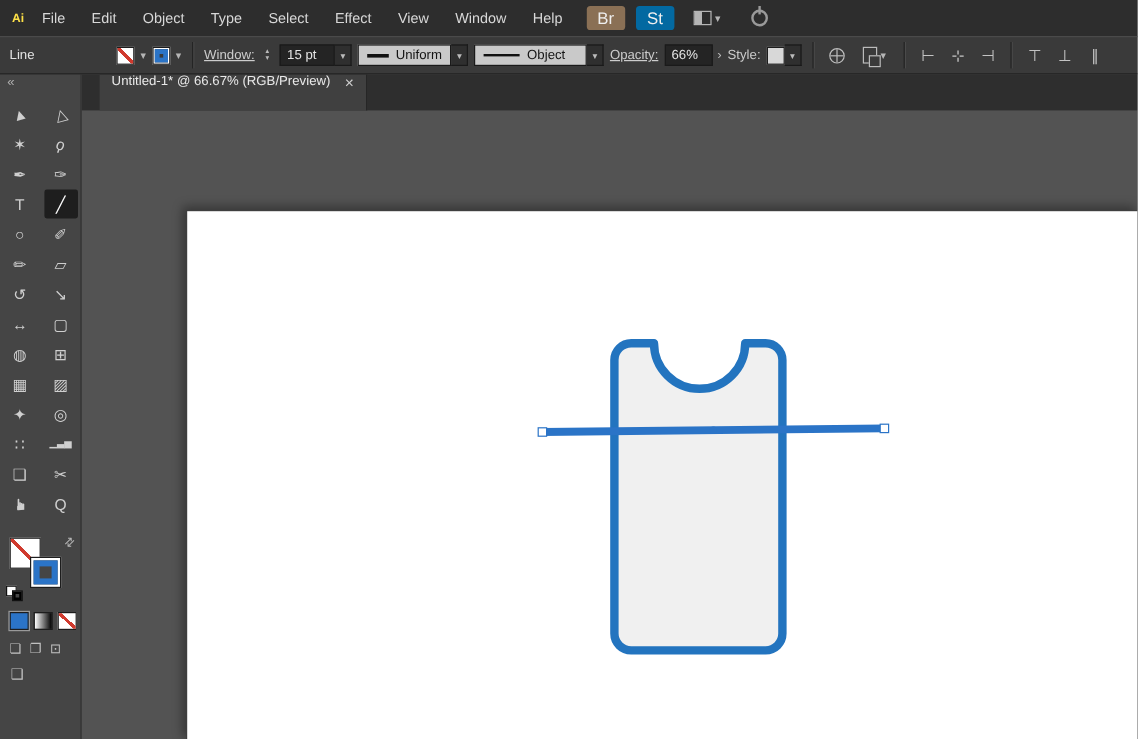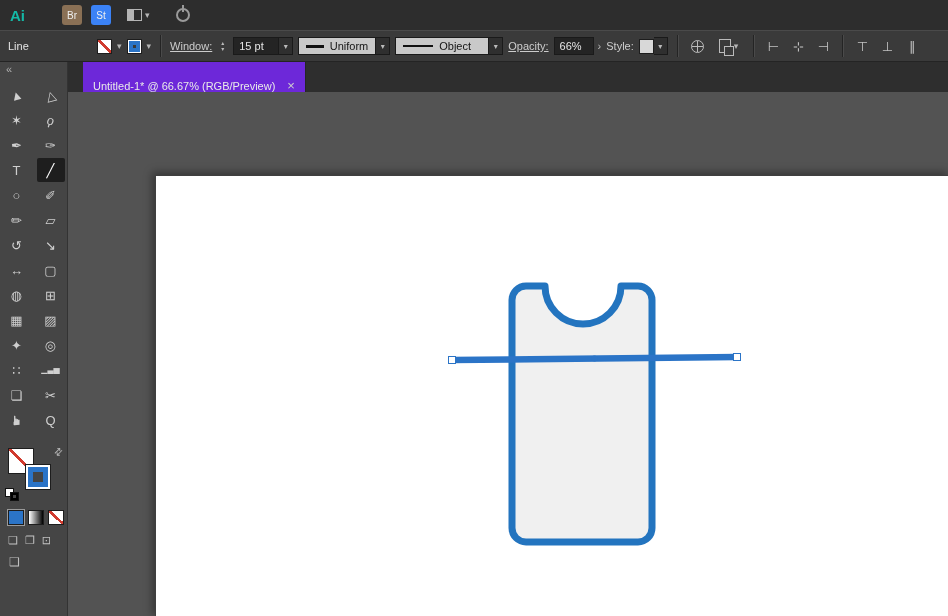--- a/index.html
+++ b/index.html
@@ -4,27 +4,27 @@
 <style>
   :root{ --accent:#2b74c7; }
   *{box-sizing:border-box;margin:0;padding:0}
   html,body{width:948px;height:616px;overflow:hidden}
   body{position:relative;background:#535353;font-family:"Liberation Sans",sans-serif;
        font-size:12px;color:#d6d6d6;-webkit-user-select:none;user-select:none}
 
   
   .menubar{position:absolute;left:0;top:0;width:948px;height:30px;background:#2d2d2d;
            display:flex;align-items:center;padding-left:10px;z-index:6}
-  .logo{color:#14b8a6;font-weight:bold;font-size:15px;margin-right:28px}
+  .logo{color:#fde047;font-weight:bold;font-size:10px;margin-right:4px}
   .menu-items{display:flex;height:30px}
   .menu-item{padding:0 11px;line-height:30px;color:#d8d8d8;font-size:12px;cursor:default}
-  .app-btn{width:20px;height:20px;border-radius:3px;font-size:10px;display:flex;align-items:center;
+  .app-btn{width:32px;height:20px;border-radius:3px;font-size:14px;display:flex;align-items:center;
            justify-content:center;color:#efefef;margin-left:9px}
   .bridge{background:#8a7055}
-  .stock{background:#3b82f6}
+  .stock{background:#0369a1}
   .ws{display:flex;align-items:center;margin-left:16px}
   .ws-ico{width:15px;height:12px;border:1px solid #b5b5b5;position:relative;display:inline-block}
   .ws-ico::before{content:"";position:absolute;left:0;top:0;width:6px;height:100%;background:#b5b5b5}
   .chev{font-size:9px;color:#b5b5b5;margin-left:3px;line-height:1}
   .pw{width:14px;height:14px;border:2px solid #9a9a9a;border-radius:50%;position:relative;margin-left:26px}
   .pw::before{content:"";position:absolute;top:-5px;left:50%;width:2px;height:7px;background:#9a9a9a;transform:translateX(-50%)}
 
   
   .controlbar{position:absolute;left:0;top:30px;width:948px;height:32px;background:#3a3a3a;
               border-top:1px solid #4a4a4a;border-bottom:1px solid #242424;display:flex;
@@ -56,21 +56,21 @@
   .globe{width:13px;height:13px;border:1px solid #bbb;border-radius:50%;position:relative;flex:none;margin:0 4px}
   .globe::before{content:"";position:absolute;top:50%;left:0;right:0;height:1px;background:#bbb}
   .globe::after{content:"";position:absolute;left:50%;top:0;bottom:0;width:1px;background:#bbb}
   .doc-wrap{display:flex;align-items:center;margin:0 6px}
   .doc{width:12px;height:14px;border:1px solid #bbb;position:relative;display:inline-block}
   .doc::before{content:"";position:absolute;right:-4px;bottom:-4px;width:8px;height:8px;background:#3a3a3a;border:1px solid #bbb}
 
   
   .tabbar{position:absolute;left:68px;top:62px;right:0;height:30px;background:#2e2e2e;
           display:flex;align-items:flex-end;z-index:4}
-  .tab{margin-left:15px;height:30px;background:#6d28d9;display:flex;align-items:flex-end;
+  .tab{margin-left:15px;height:30px;background:#404040;display:flex;align-items:flex-start;
        padding:0 10px;color:#e9e9e9;font-size:11px;gap:12px;border-right:1px solid #262626}
   .tab-close{color:#cfcfcf;font-size:13px;line-height:1}
 
   
   .toolspanel{position:absolute;left:0;top:62px;width:68px;bottom:0;background:#454545;
               border-right:1px solid #333;z-index:4}
   .panel-head{height:15px;color:#b0b0b0;font-size:11px;padding:1px 0 0 6px}
   #tools-grid{display:grid;grid-template-columns:28px 28px;justify-content:center;gap:1px 6px;margin-top:6px}
   .tool{height:24px;display:flex;align-items:center;justify-content:center;color:#cfcfcf;
         font-size:13px;border-radius:2px}
@@ -103,20 +103,31 @@
             border:1px solid #3f3f3f;box-shadow:-3px -3px 8px rgba(0,0,0,.35)}
   .artwork{position:absolute;left:0;top:0;width:880px;height:524px}
 </style>
 </head>
 <body>
 
 <div id="app">
 
   <header class="menubar">
     <span class="logo">Ai</span>
+    <nav class="menu-items">
+        <span class="menu-item">File</span>
+        <span class="menu-item">Edit</span>
+        <span class="menu-item">Object</span>
+        <span class="menu-item">Type</span>
+        <span class="menu-item">Select</span>
+        <span class="menu-item">Effect</span>
+        <span class="menu-item">View</span>
+        <span class="menu-item">Window</span>
+        <span class="menu-item">Help</span>
+      </nav>
     <span class="app-btn bridge">Br</span>
     <span class="app-btn stock">St</span>
     <span class="ws">
       <span class="ws-ico"></span>
       <span class="chev">▾</span>
     </span>
     <span class="pw"></span>
   </header>
 
   <div class="controlbar">

